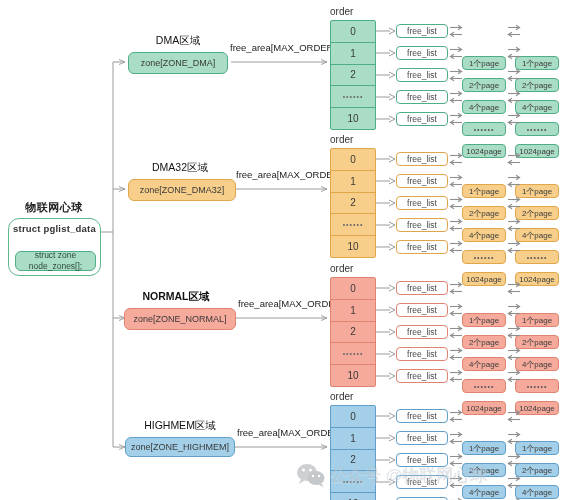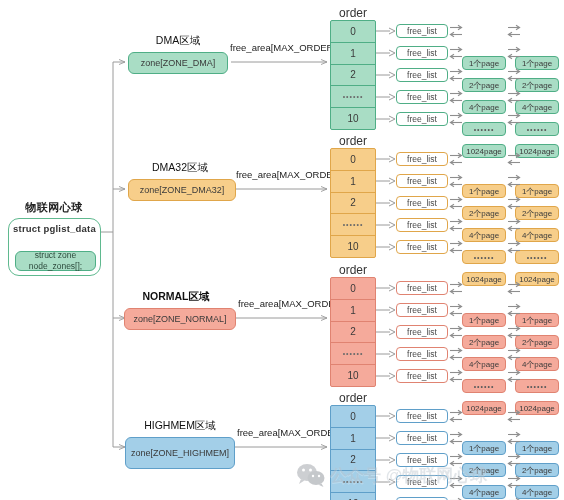--- a/index.html
+++ b/index.html
@@ -33,21 +33,21 @@
 
   
   .zone-caption{font-size:10.5px;color:#111;text-align:center;white-space:nowrap;}
   .zone-box{
     border-radius:6px;display:flex;align-items:center;justify-content:center;
     font-size:9px;color:#3a3a3a;white-space:nowrap;border-width:1px;border-style:solid;
   }
   .edge-label{font-size:9.5px;color:#222;white-space:nowrap;}
 
   
-  .order-caption{font-size:12px;color:#333;text-align:center;}
+  .order-caption{font-size:10px;color:#333;text-align:left;}
   .order-table{border-width:1px;border-style:solid;border-radius:2px;overflow:hidden;
     display:flex;flex-direction:column;}
   .order-cell{
     flex:1;display:flex;align-items:center;justify-content:center;
     font-size:10px;color:#3a3a3a;border-bottom-width:1px;border-bottom-style:solid;
   }
   .order-cell:last-child{border-bottom:none;}
   .order-cell.dots{font-size:7px;letter-spacing:1px;color:#6a6a6a;}
 
   
@@ -478,21 +478,21 @@
               background:#f5aa9b;border-color:#e08371;">1024page</div>
       <svg class="abs" style="left:507px;top:369px;" width="15" height="14">
     <path d="M1,3.5 L12,3.5" stroke="#8e8e8e" stroke-width="1.1" fill="none"></path>
     <path d="M9,1.2 L12.6,3.5 L9,5.8" stroke="#8e8e8e" stroke-width="1.1" fill="none"></path>
     <path d="M13,10.5 L2,10.5" stroke="#8e8e8e" stroke-width="1.1" fill="none"></path>
     <path d="M5,8.2 L1.4,10.5 L5,12.8" stroke="#8e8e8e" stroke-width="1.1" fill="none"></path>
   </svg>
       <div class="abs pgbox" style="left:515px;top:369px;width:44px;height:14px;
               background:#f5aa9b;border-color:#e08371;">1024page</div>
       <div class="abs zone-caption" style="left:99px;top:419px;width:162px;">HIGHMEM区域</div>
-      <div class="abs zone-box" style="left:125px;top:437px;width:110px;height:32px;
+      <div class="abs zone-box" style="left:125px;top:437px;width:110px;height:20px;
             background:#a3cfe8;border-color:#5f9fc9;">zone[ZONE_HIGHMEM]</div>
       <div class="abs edge-label" style="left:237px;top:427px;">free_area[MAX_ORDER]</div>
       <div class="abs order-caption" style="left:330px;top:391px;width:46px;">order</div>
       <div class="abs order-table" style="left:330px;top:405px;width:46px;height:110px;
             border-color:#5f9fc9;background:#a3cfe8;">
         <div class="order-cell" style="border-bottom-color:#5f9fc9;">0</div>
         <div class="order-cell" style="border-bottom-color:#5f9fc9;">1</div>
         <div class="order-cell" style="border-bottom-color:#5f9fc9;">2</div>
         <div class="order-cell dots" style="border-bottom-color:#5f9fc9;">••••••</div>
         <div class="order-cell" style="border-bottom-color:#5f9fc9;">10</div>

